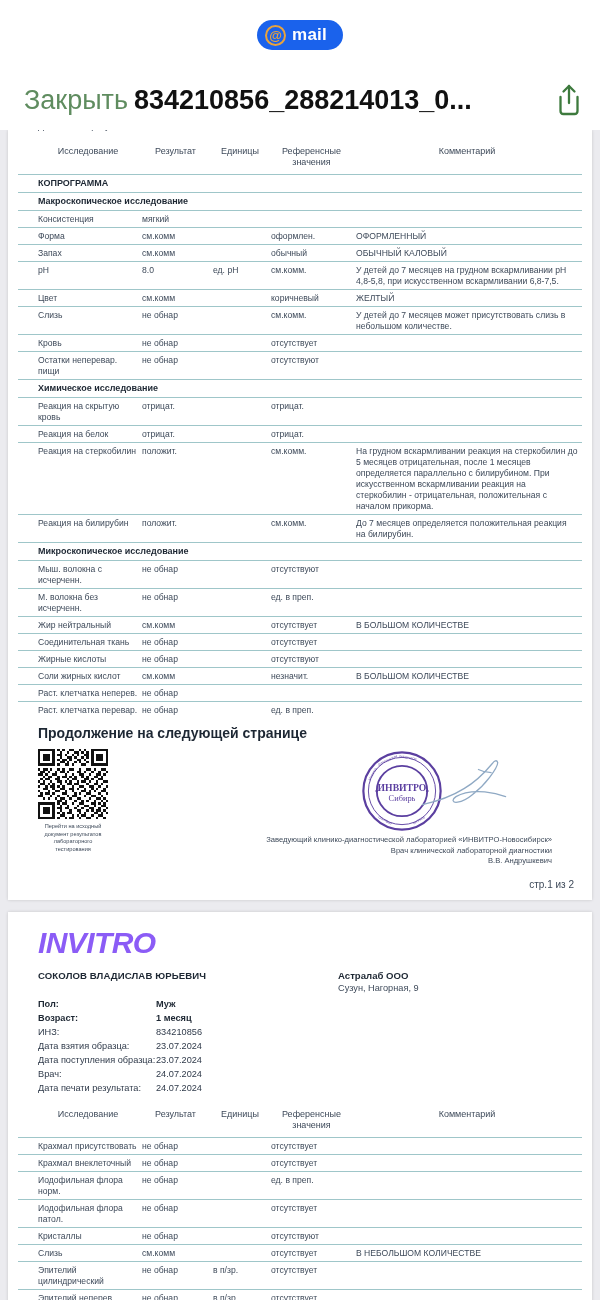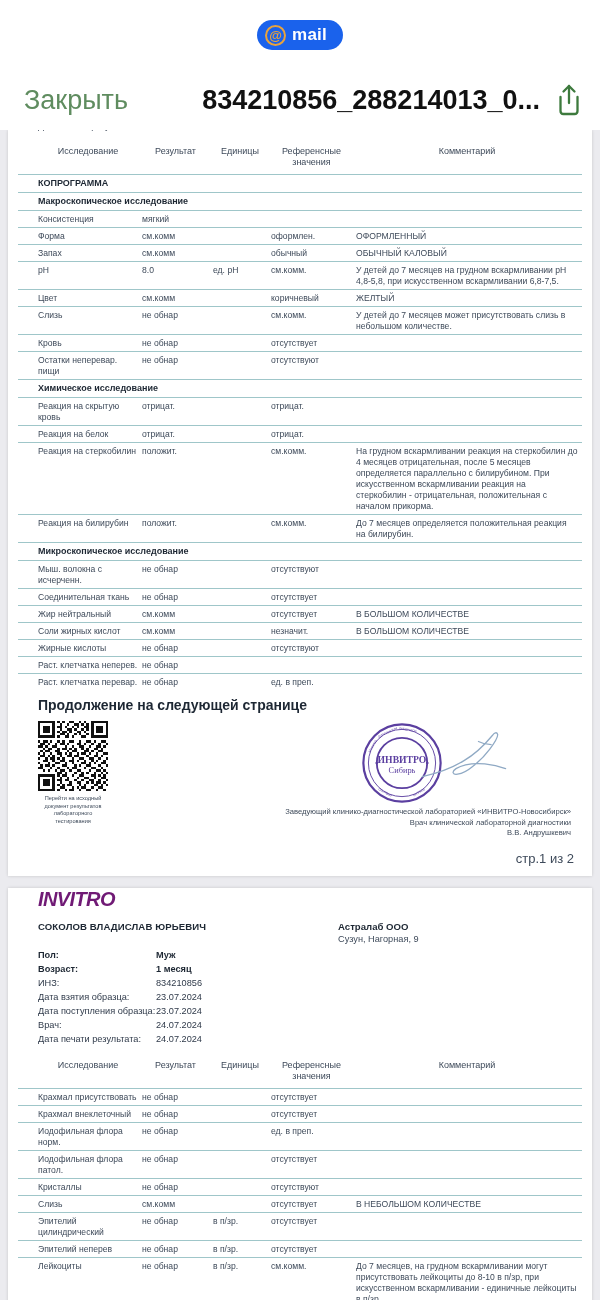--- a/index.html
+++ b/index.html
@@ -20,48 +20,48 @@
   }
   .at-circle {
     width:21px; height:21px; border-radius:50%;
     border:2.6px solid #e8a33d; position:relative; display:flex; align-items:center; justify-content:center;
     color:#e8a33d; font-size:13px; font-weight:bold; line-height:1;
   }
   .mail-word { color:#fff; font-size:17px; font-weight:bold; letter-spacing:0.2px; }
 
   
   .navbar {
-    height:60px; display:flex; align-items:center; padding:0 16px 0 24px; gap:14px;
+    height:60px; display:flex; align-items:center; padding:0 16px 0 24px; gap:6px;
     background:#fff; flex:0 0 auto;
   }
   .close-btn { color:#5f8c5f; font-size:27px; font-weight:400; white-space:nowrap; cursor:pointer; }
   .doc-title {
     color:#111; font-size:27px; font-weight:bold; white-space:nowrap; overflow:hidden;
-    text-overflow:ellipsis; flex:1 1 auto;text-align:right;
+    text-overflow:ellipsis; flex:1 1 auto;
   }
   .share-icon { width:30px; height:34px; flex:0 0 auto; cursor:pointer; }
 
   
   .pages {
     flex:1 1 auto; background:#ebebef; padding:0; position:relative; overflow:hidden;
   }
   .page {
     background:#fff; margin:0 8px 12px 8px; position:relative;
     box-shadow:0 0 3px rgba(0,0,0,0.16);
     padding:0 10px;
   }
   .page.first { margin-top:0; border-top:none; padding-top:0; }
 
   
   .clipped-row { height:6px; overflow:hidden; position:relative; }
   .clipped-row .inner { position:relative; top:-9px; font-size:9px; color:#3e4a5a; display:flex; padding-left:20px; }
   .clipped-row .inner span:first-child { width:118px; }
 
   
-  .logo { font-size:20px; font-weight:bold; font-style:italic; color:#701a75; letter-spacing:-0.6px; padding:0 0 10px 20px; }
+  .logo { font-size:30px; font-weight:bold; font-style:italic; color:#8b5cf6; letter-spacing:-0.6px; padding:14px 0 10px 20px; }
   .patient-block { display:flex; padding:0 0 4px 20px; font-size:9.2px; color:#2f3a4a; }
   .pcol { }
   .pcol.left { width:300px; }
   .pname { font-weight:bold; font-size:9.6px; color:#1d2733; margin-bottom:16px; letter-spacing:0.1px; }
   .prow { display:flex; line-height:14px; }
   .plabel { width:118px; }
   .pvalue { }
   .prow.b .plabel, .prow.b .pvalue { font-weight:bold; color:#1d2733; }
   .clinic-name { font-weight:bold; font-size:9.6px; color:#1d2733; margin-bottom:2px; }
   .clinic-addr { font-size:9.2px; color:#3e4a5a; }
@@ -95,22 +95,22 @@
   
   .sig-area { display:flex; padding:8px 10px 0 20px; gap:10px; position:relative; height:120px; }
   .qr-wrap { width:70px; }
   .qr { width:70px; height:70px; display:block; }
   .qr-cap { font-size:5.6px; color:#3e4a5a; text-align:center; line-height:7.5px; margin-top:4px; }
   .stamp-area { flex:1; position:relative; }
   .stamp {
     position:absolute; right:128px; top:0px; width:84px; height:84px;
   }
   .signature { position:absolute; right:60px; top:6px; width:96px; height:64px; }
-  .sig-text { position:absolute; right:1px; top:86px; text-align:right; font-size:7.6px; color:#3e4a5a; line-height:10.5px; }
-  .page-num { text-align:right; font-size:13px; color:#3e4a5a; padding:18px 8px 10px 0; }
+  .sig-text { position:absolute; right:20px; top:86px; text-align:right; font-size:7.6px; color:#3e4a5a; line-height:10.5px; }
+  .page-num { text-align:right; font-size:10px; color:#3e4a5a; padding:18px 8px 10px 0; }
 </style>
 </head>
 <body>
 
 <div class="viewer">
 
   <div class="appbar">
     <div class="mail-pill">
       <span class="at-circle">@</span>
       <span class="mail-word">mail</span>
@@ -235,66 +235,73 @@
               <td class="result">отрицат.</td>
               <td class="units"></td>
               <td class="ref">отрицат.</td>
               <td class="comment"></td>
             </tr>
             <tr>
               <td class="name">Реакция на стеркобилин</td>
               <td class="result">положит.</td>
               <td class="units"></td>
               <td class="ref">см.комм.</td>
-              <td class="comment">На грудном вскармливании реакция на стеркобилин до 4 месяцев отрицательная, после 5 месяцев определяется параллельно с билирубином. При искусственном вскармливании реакция на стеркобилин - отрицательная, положительная с началом прикорма.</td>
+              <td class="comment">На грудном вскармливании реакция на стеркобилин до 5 месяцев отрицательная, после 1 месяцев определяется параллельно с билирубином. При искусственном вскармливании реакция на стеркобилин - отрицательная, положительная с началом прикорма.</td>
             </tr>
             <tr>
               <td class="name">Реакция на билирубин</td>
               <td class="result">положит.</td>
               <td class="units"></td>
               <td class="ref">см.комм.</td>
               <td class="comment">До 7 месяцев определяется положительная реакция на билирубин.</td>
             </tr>
             <tr class="section">
               <td colspan="5">Микроскопическое исследование</td>
             </tr>
             <tr>
               <td class="name">Мыш. волокна с исчерченн.</td>
               <td class="result">не обнар</td>
               <td class="units"></td>
               <td class="ref">отсутствуют</td>
               <td class="comment"></td>
             </tr>
             <tr>
-              <td class="name">Соединительная ткань</td>
-              <td class="result">не обнар</td>
-              <td class="units"></td>
-              <td class="ref">отсутствует</td>
+              <td class="name">М. волокна без исчерченн.</td>
+              <td class="result">не обнар</td>
+              <td class="units"></td>
+              <td class="ref">ед. в преп.</td>
               <td class="comment"></td>
             </tr>
             <tr>
               <td class="name">Жир нейтральный</td>
               <td class="result">см.комм</td>
               <td class="units"></td>
               <td class="ref">отсутствует</td>
               <td class="comment">В БОЛЬШОМ КОЛИЧЕСТВЕ</td>
             </tr>
             <tr>
+              <td class="name">Соединительная ткань</td>
+              <td class="result">не обнар</td>
+              <td class="units"></td>
+              <td class="ref">отсутствует</td>
+              <td class="comment"></td>
+            </tr>
+            <tr>
+              <td class="name">Жирные кислоты</td>
+              <td class="result">не обнар</td>
+              <td class="units"></td>
+              <td class="ref">отсутствуют</td>
+              <td class="comment"></td>
+            </tr>
+            <tr>
               <td class="name">Соли жирных кислот</td>
               <td class="result">см.комм</td>
               <td class="units"></td>
               <td class="ref">незначит.</td>
               <td class="comment">В БОЛЬШОМ КОЛИЧЕСТВЕ</td>
-            </tr>
-            <tr>
-              <td class="name">Жирные кислоты</td>
-              <td class="result">не обнар</td>
-              <td class="units"></td>
-              <td class="ref">отсутствуют</td>
-              <td class="comment"></td>
             </tr>
             <tr>
               <td class="name">Раст. клетчатка неперев.</td>
               <td class="result">не обнар</td>
               <td class="units"></td>
               <td class="ref"></td>
               <td class="comment"></td>
             </tr>
             <tr>
               <td class="name">Раст. клетчатка перевар.</td>

